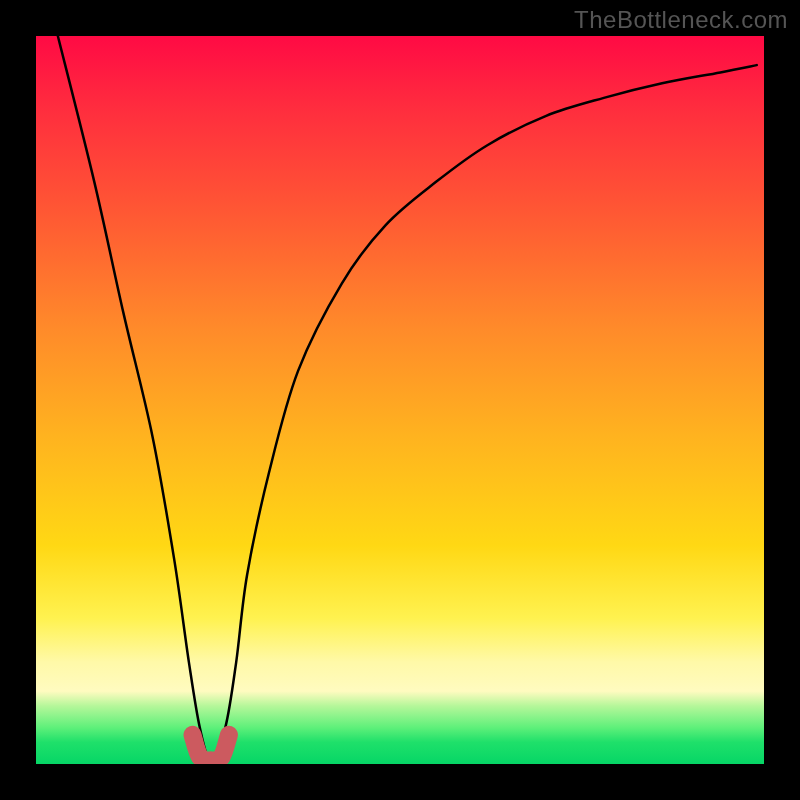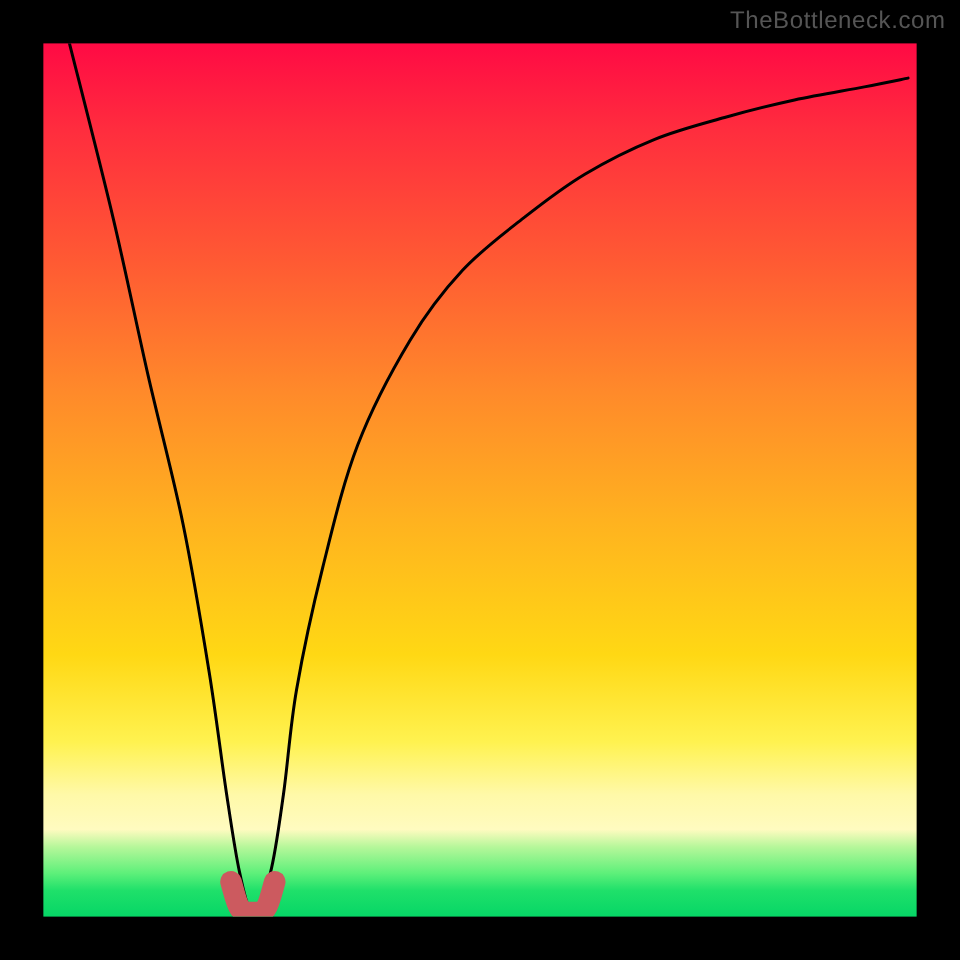--- a/index.html
+++ b/index.html
@@ -17,21 +17,21 @@
     left: 0;
     width: 800px;
     height: 800px;
     background: #000;
   }
   .branding {
     position: absolute;
     top: 6px;
     right: 12px;
     color: #555;
-    font-size: 20px;
+    font-size: 24px;
     font-weight: 500;
     letter-spacing: 0.5px;
     z-index: 20;
   }
   .plot-area {
     position: absolute;
     
     left: 36px;
     top: 36px;
     width: 728px;

